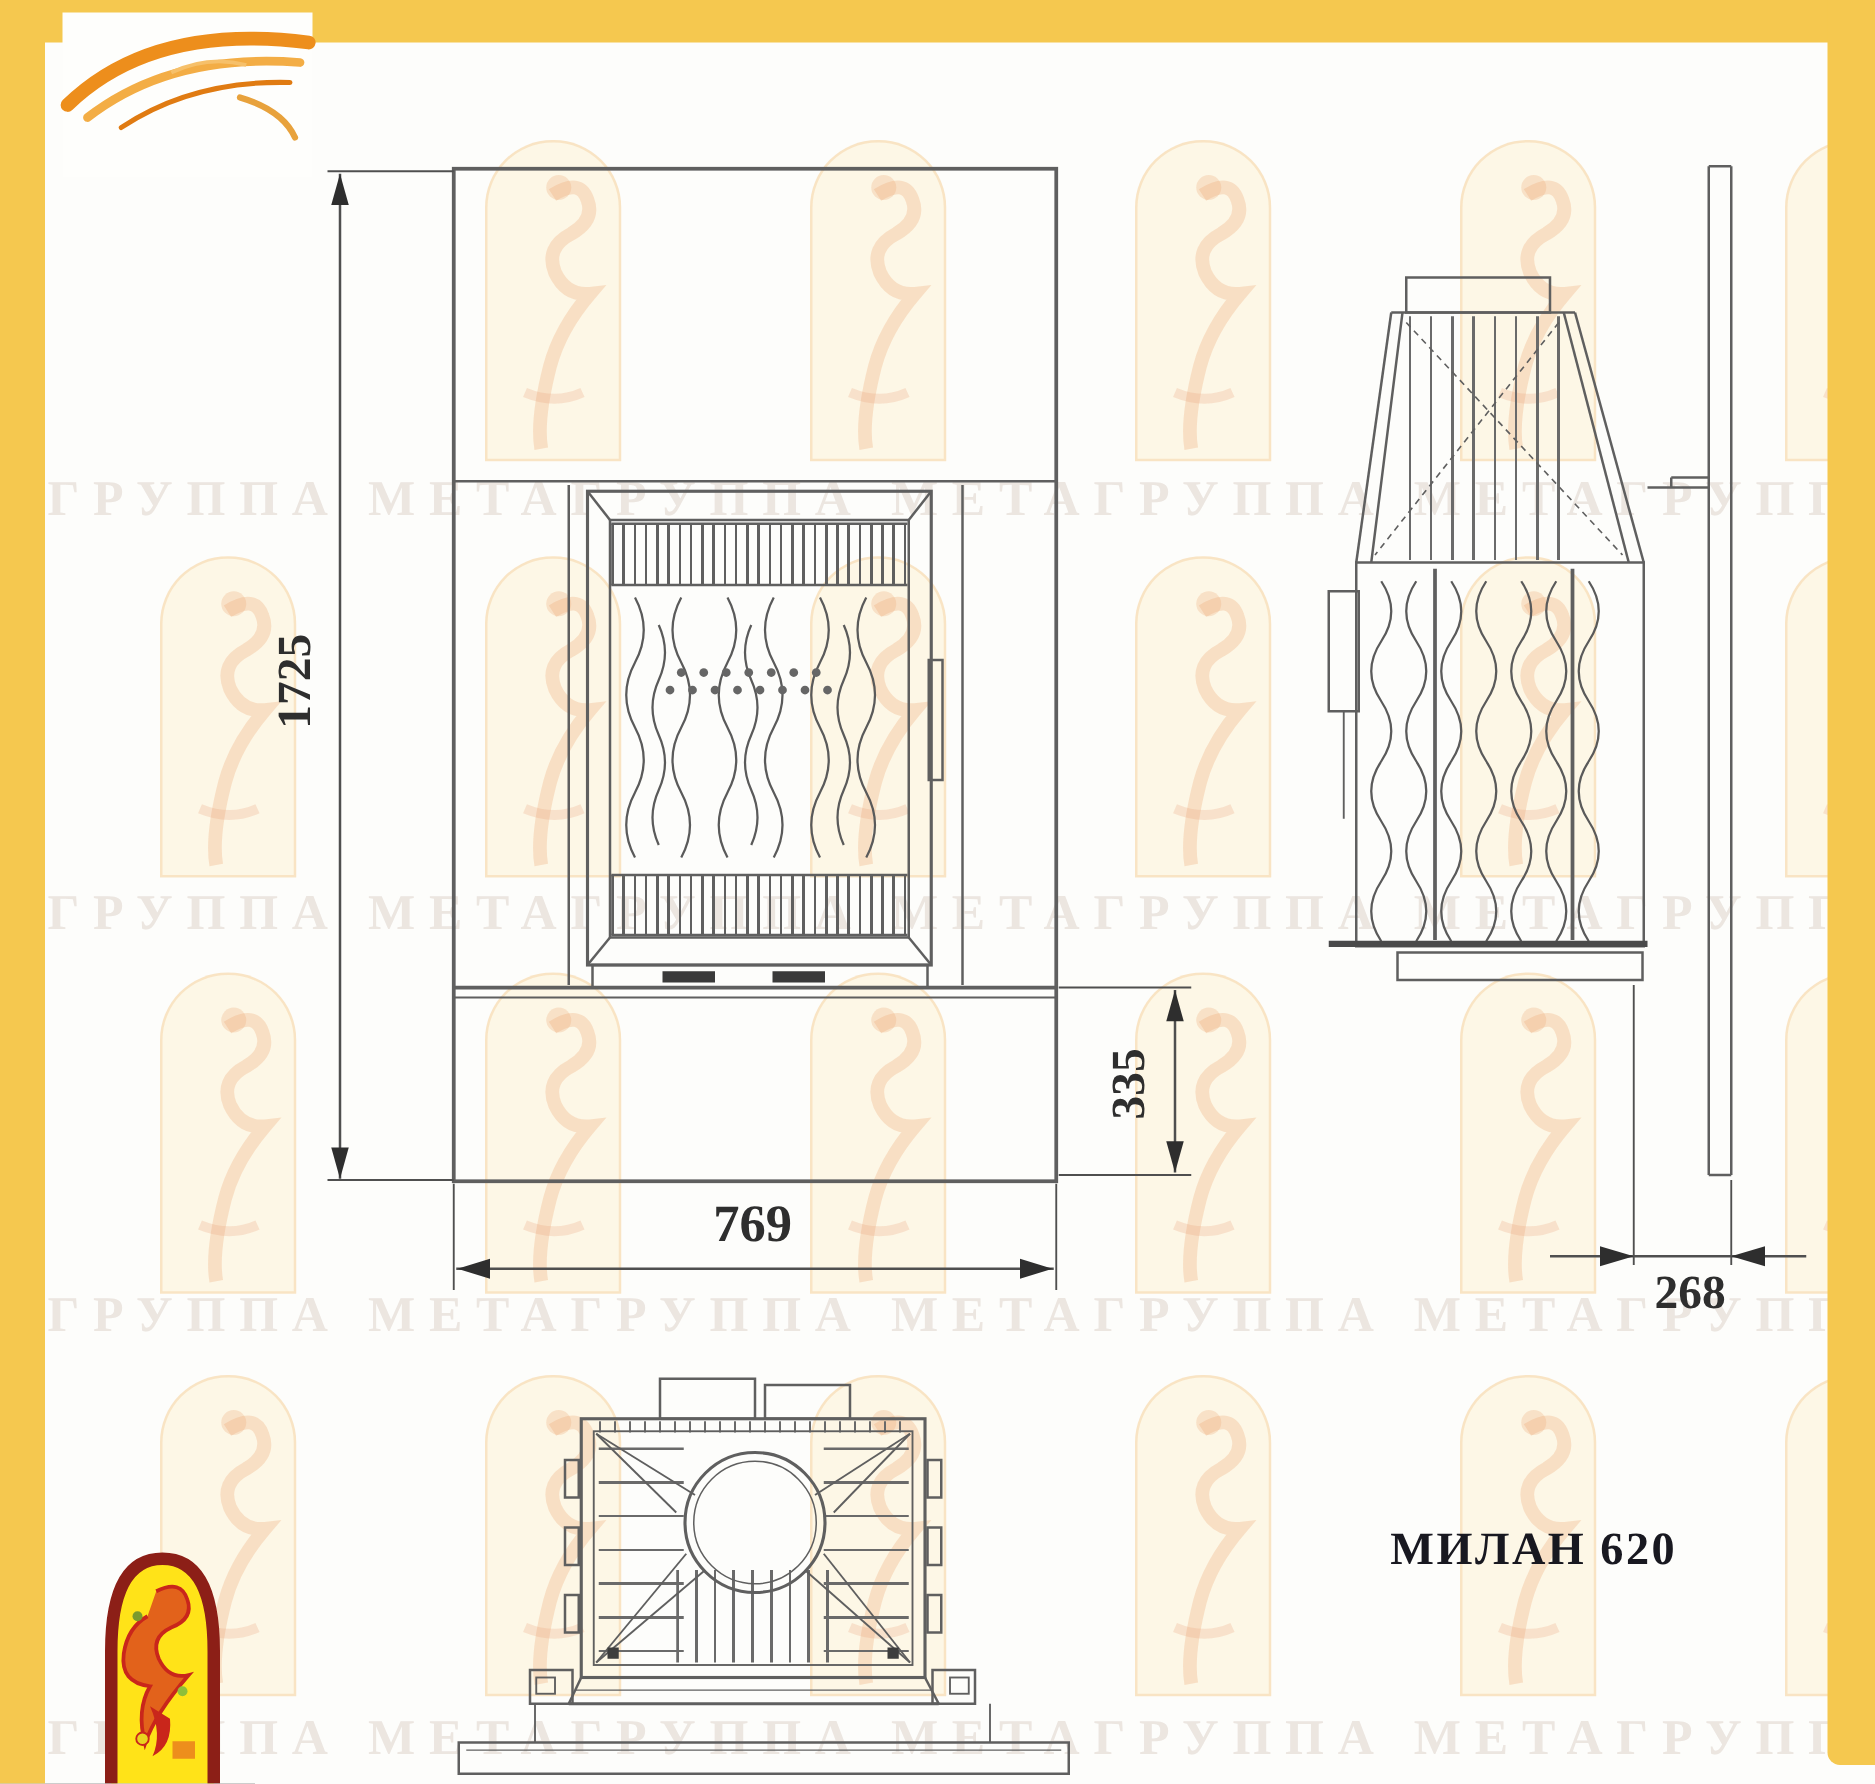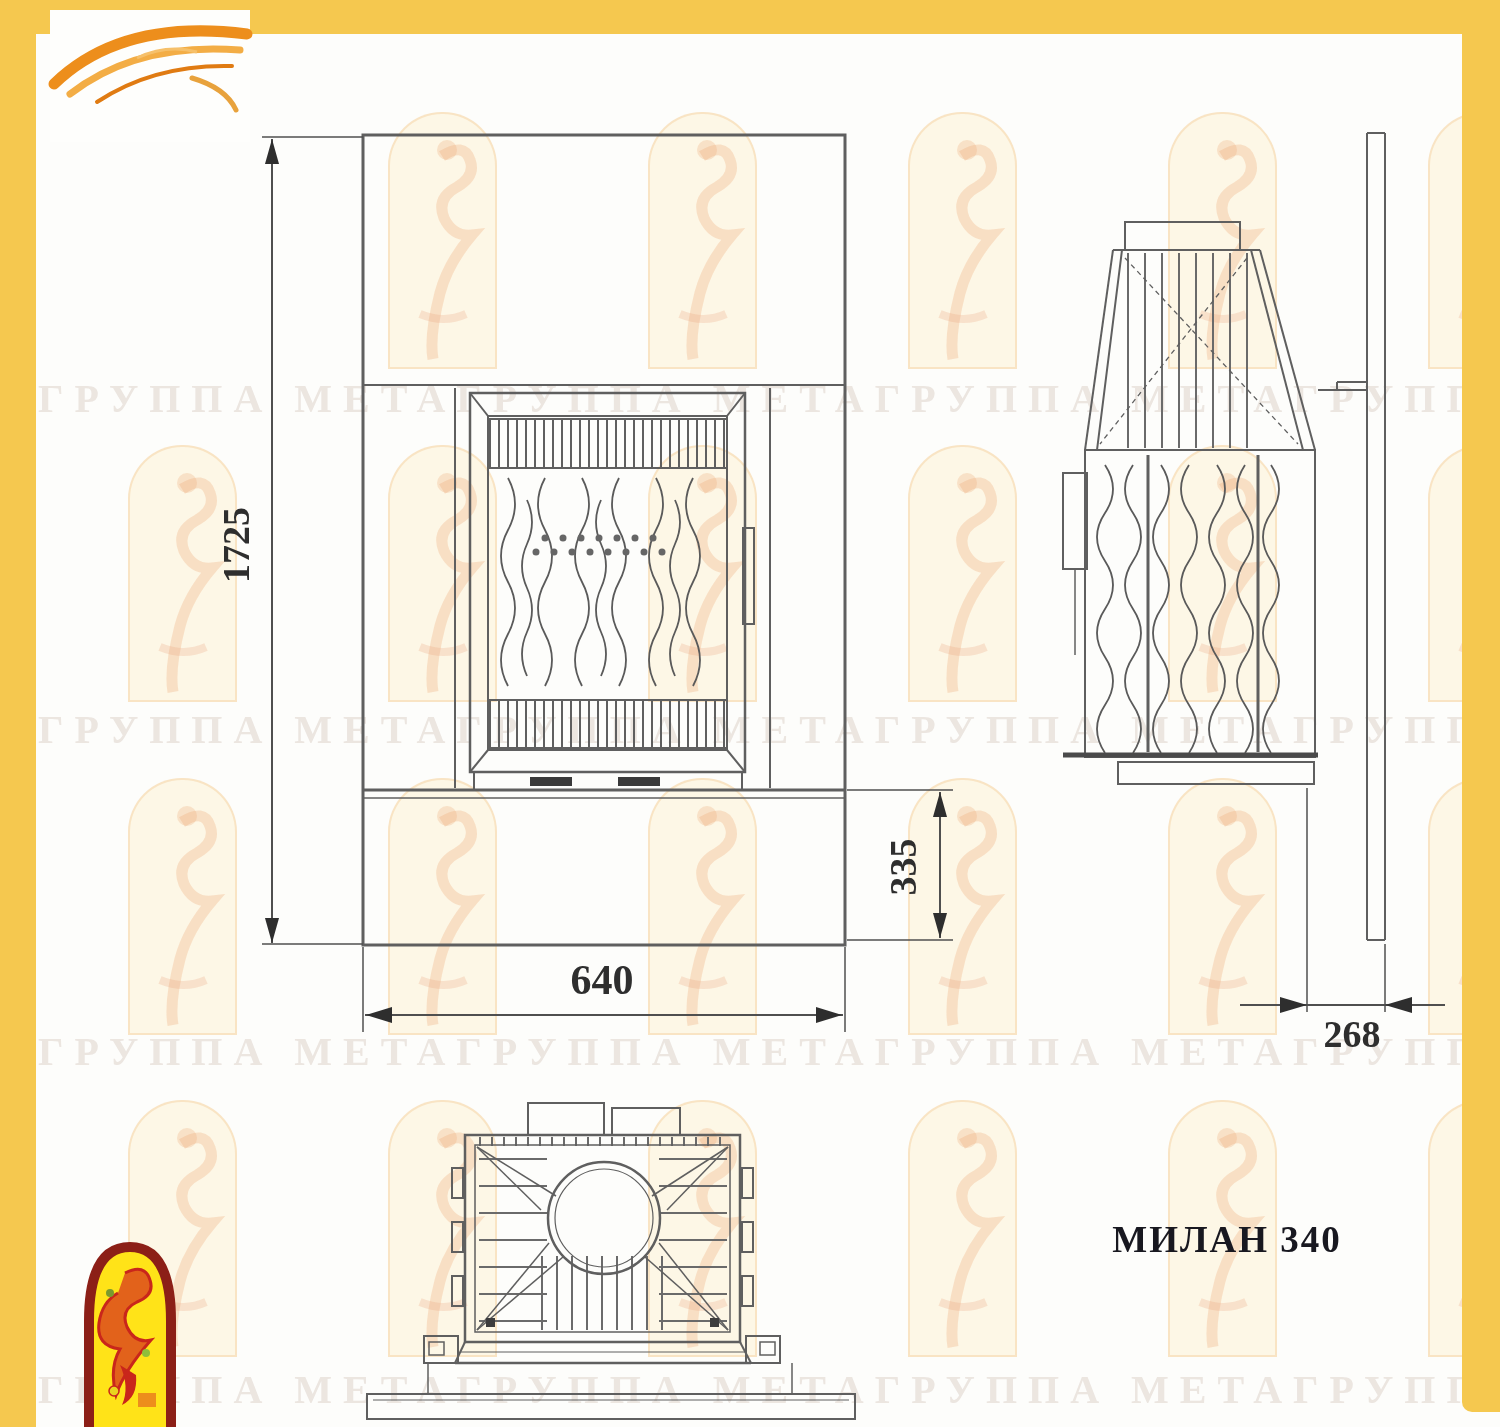--- a/index.html
+++ b/index.html
@@ -383,24 +383,24 @@
       <line x1="1307" y1="788" x2="1307" y2="1012" stroke-width="1.5"></line>
       <line x1="1385" y1="944" x2="1385" y2="1012" stroke-width="1.5"></line>
       <line x1="1240" y1="1005" x2="1445" y2="1005"></line>
       <polygon points="1307,1005 1280,997 1280,1013" fill="#2e2e2e" stroke="none"></polygon>
       <polygon points="1385,1005 1412,997 1412,1013" fill="#2e2e2e" stroke="none"></polygon>
     </g>
   </svg>
 
   <div class="dim-label rot" style="left:156px;top:523px;width:160px;">1725</div>
   <div class="dim-label rot" style="left:823px;top:845px;width:160px;">335</div>
-  <div class="dim-label" style="left:502px;top:956px;width:200px;font-size:42px;">640</div>
+  <div class="dim-label" style="left:502px;top:956px;width:200px;font-size:42px;">769</div>
   <div class="dim-label" style="left:1272px;top:1012px;width:160px;">268</div>
 
-  <div class="model-label">МИЛАН 340</div>
+  <div class="model-label">МИЛАН 620</div>
 
   <div class="logo-panel"></div>
   <svg class="logo-art" width="225" height="135" viewBox="0 0 225 135" fill="none">
     <path d="M12,78 Q80,12 205,28" stroke="#ED8E1C" stroke-width="11" stroke-linecap="round"></path>
     <path d="M28,88 Q95,36 198,44" stroke="#F3AD45" stroke-width="7" stroke-linecap="round"></path>
     <path d="M55,96 Q112,58 190,60" stroke="#E07B12" stroke-width="4" stroke-linecap="round"></path>
     <path d="M150,72 q34,10 44,32" stroke="#E8A23C" stroke-width="5" stroke-linecap="round"></path>
     <path d="M95,52 q30,-14 60,-6" stroke="#F6C06A" stroke-width="3"></path>
   </svg>
 

